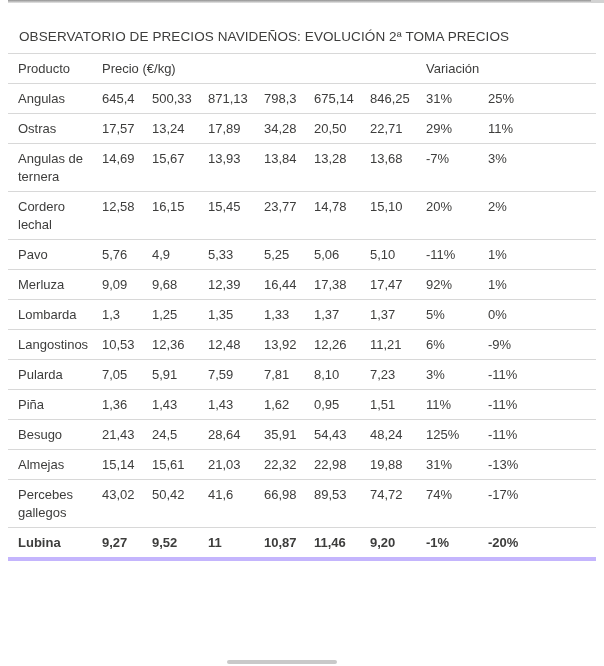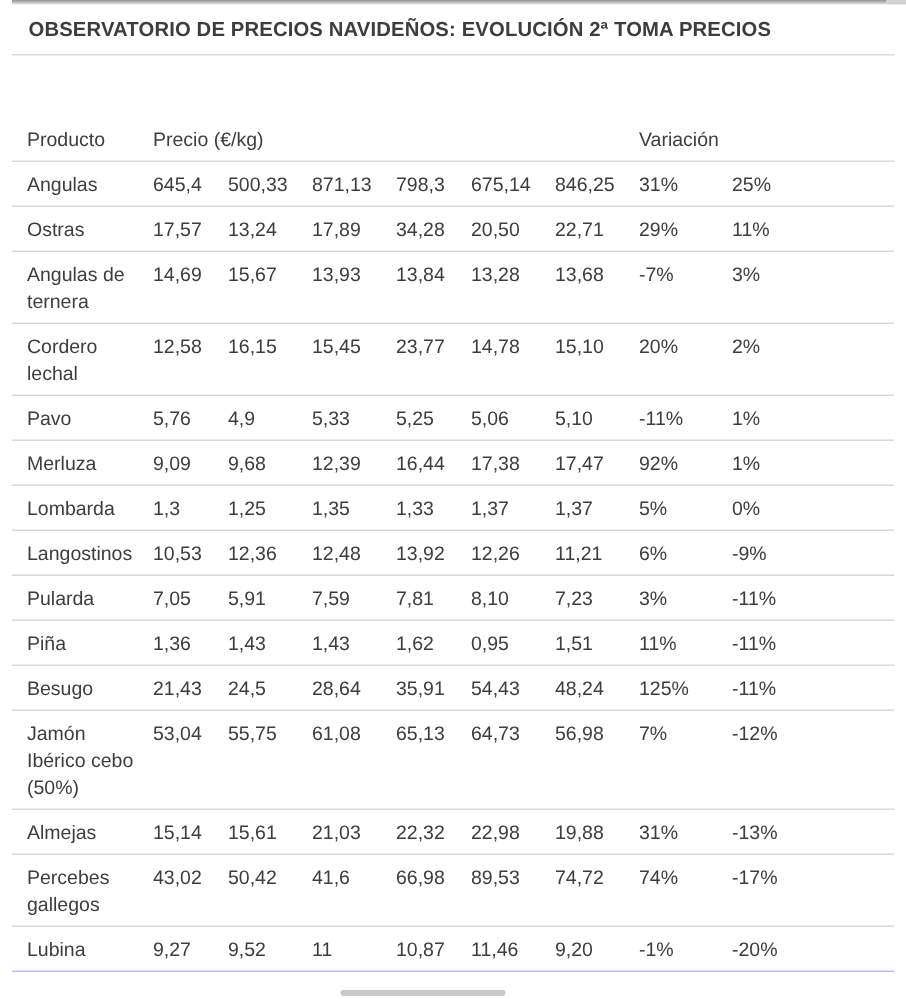--- a/index.html
+++ b/index.html
@@ -16,42 +16,40 @@
     background:linear-gradient(#929292,#e8e8e8);
   }
   .top-scroll-corner {
     position:absolute; top:0; left:591px; width:13px; height:3px;
     background:#d2d2d2;
   }
   .content { padding:3px 8px 0 8px; }
   .table-title {
     font-size:13.5px;
     line-height:18px;
-    padding:8px 3px 7px 11px;
+    padding:25px 3px 7px 11px;
     border-bottom:1px solid #d8d8d8;
     letter-spacing:0.1px;
-    font-weight:bold;
   }
   table.price-table {
     table-layout:fixed;
     width:588px;
     border-collapse:collapse;
     font-size:13px;
-    margin-top:41px;
   }
   .price-table th, .price-table td {
     font-weight:normal;
     text-align:left;
     vertical-align:top;
     padding:6px 2px 5px 10px;
     line-height:18px;
   }
   .price-table thead th { border-bottom:1px solid #d8d8d8; }
   .price-table tbody td { border-top:1px solid #d8d8d8; }
-  .price-table tbody tr:last-child td { border-bottom:1px solid #c4b5fd; }
+  .price-table tbody tr:last-child td { border-bottom:4px solid #c4b5fd;font-weight:bold; }
   .group-precio { text-align:center; }
   .group-variacion { text-align:center; }
   .num { white-space:nowrap; }
   .bottom-scroll-thumb {
     position:absolute; left:227px; top:660px; width:110px; height:4px;
     background:#c9c9c9; border-radius:2px;
   }
 </style>
 </head>
 <body>
@@ -210,32 +208,20 @@
         <td class="num">24,5</td>
         <td class="num">28,64</td>
         <td class="num">35,91</td>
         <td class="num">54,43</td>
         <td class="num">48,24</td>
         <td class="num">125%</td>
         <td class="num">-11%</td>
         <td></td>
       </tr>
       <tr>
-        <td>Jamón Ibérico cebo (50%)</td>
-        <td class="num">53,04</td>
-        <td class="num">55,75</td>
-        <td class="num">61,08</td>
-        <td class="num">65,13</td>
-        <td class="num">64,73</td>
-        <td class="num">56,98</td>
-        <td class="num">7%</td>
-        <td class="num">-12%</td>
-        <td></td>
-      </tr>
-      <tr>
         <td>Almejas</td>
         <td class="num">15,14</td>
         <td class="num">15,61</td>
         <td class="num">21,03</td>
         <td class="num">22,32</td>
         <td class="num">22,98</td>
         <td class="num">19,88</td>
         <td class="num">31%</td>
         <td class="num">-13%</td>
         <td></td>

